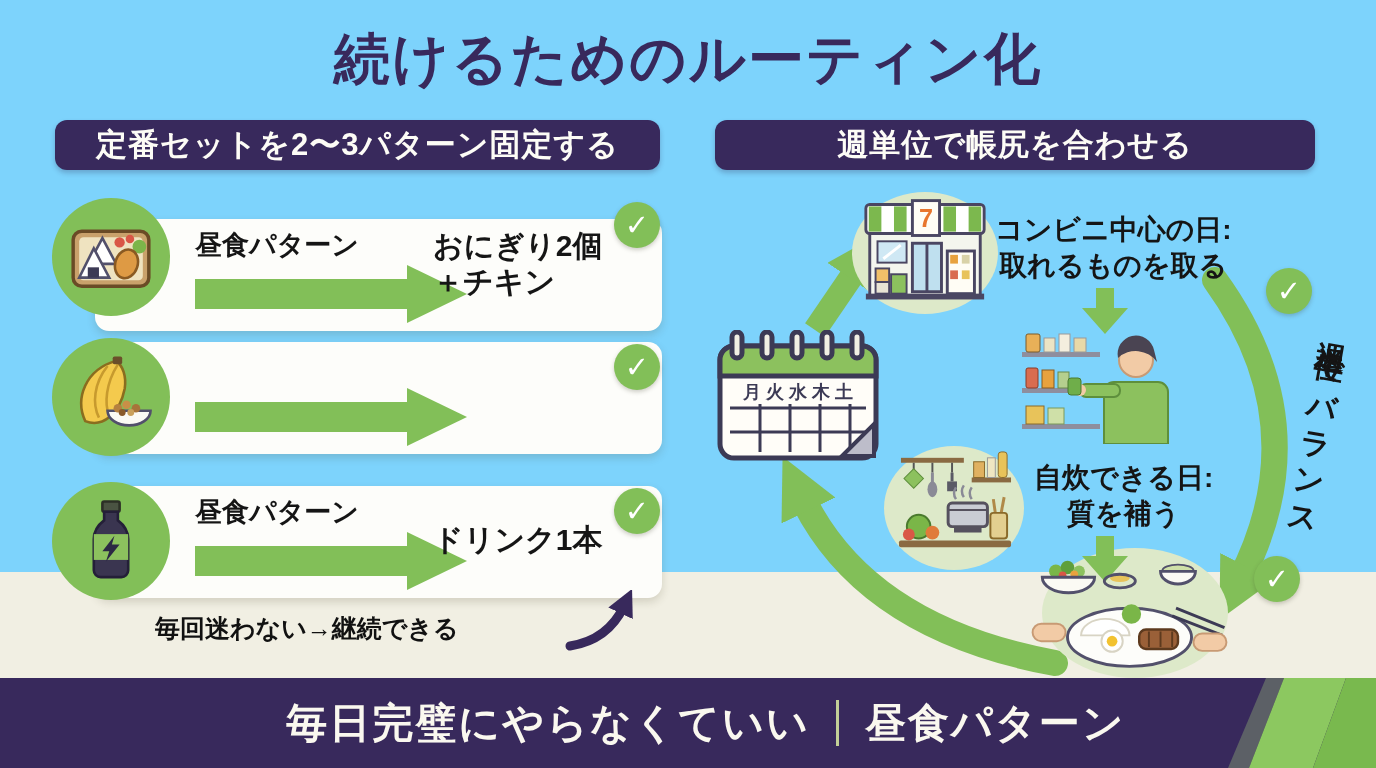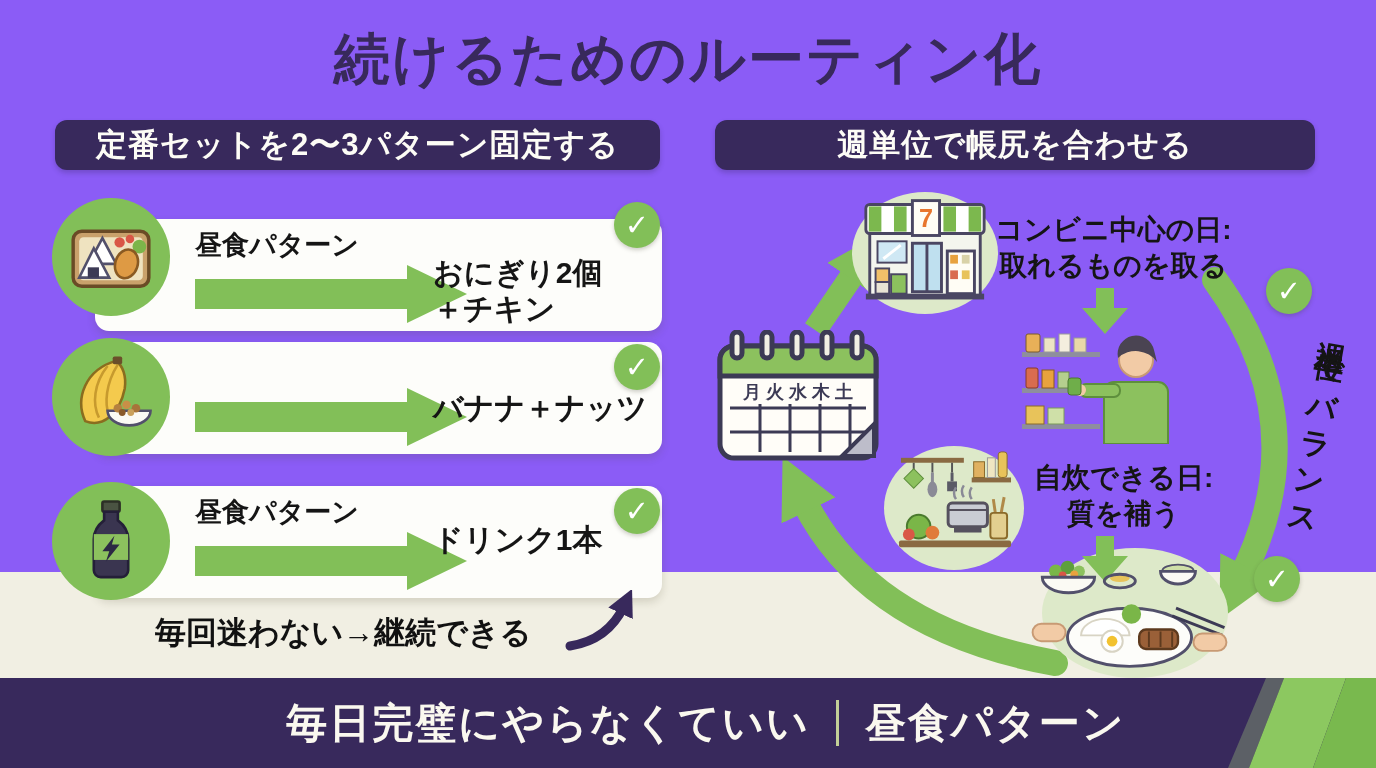--- a/index.html
+++ b/index.html
@@ -2,21 +2,21 @@
 <html><head>
 <meta charset="utf-8">
 <style>
   html,body{margin:0;padding:0;}
   body{
     width:1376px;height:768px;overflow:hidden;
     background:#f1efe3;
     font-family:"Liberation Sans","DejaVu Sans",sans-serif;
     -webkit-font-smoothing:antialiased;
   }
-  .stage{position:relative;width:1376px;height:572px;background:#8b5cf6;}
+  .stage{position:relative;width:1376px;height:572px;background:#7dd3fc;}
 
   .title{
     position:absolute;left:0;top:22px;width:100%;
     text-align:center;font-size:56px;font-weight:800;color:#38295c;letter-spacing:2px;
   }
 
   .hdr{
     position:absolute;top:120px;height:50px;background:#38295c;border-radius:12px;
     display:flex;align-items:center;justify-content:center;
     color:#fdfcf6;font-size:31px;font-weight:700;letter-spacing:1px;
@@ -38,21 +38,21 @@
     position:absolute;left:52px;width:118px;height:118px;border-radius:50%;
     background:#82bf58;display:flex;align-items:center;justify-content:center;
   }
 
   .check{
     position:absolute;width:46px;height:46px;border-radius:50%;
     background:#82bf58;color:#fff;display:flex;align-items:center;justify-content:center;
     font-size:29px;font-weight:900;box-shadow:0 2px 4px rgba(60,60,40,.25);
   }
 
-  .caption{position:absolute;left:155px;top:612px;font-size:31px;font-weight:800;color:#111;}
+  .caption{position:absolute;left:155px;top:612px;font-size:25px;font-weight:800;color:#111;}
   .cap-arrow{position:absolute;left:564px;top:590px;}
 
   .halo{position:absolute;background:#dde9c9;border-radius:50%;}
 
   .note{
     position:absolute;font-size:28px;font-weight:800;color:#151515;
     white-space:pre-line;line-height:1.3;text-align:center;
   }
   .note.store{left:995px;top:212px;}
   .note.cook{left:1034px;top:460px;}
@@ -86,21 +86,21 @@
   <div class="hdr left">定番セットを2〜3パターン固定する</div>
 
   <div class="card" style="top:200px;margin-top:19px;">
     <div class="label">昼食パターン</div>
     <div class="garrow">
       <svg width="272" height="58" viewBox="0 0 272 58">
           <rect x="0" y="14" width="212" height="30" fill="#82bf58"></rect>
           <polygon points="212,0 272,29 212,58" fill="#82bf58"></polygon>
         </svg>
     </div>
-    <div class="result" style="top:36px;">おにぎり2個
+    <div class="result" style="top:9px;">おにぎり2個
 ＋チキン</div>
   </div>
   <div class="icircle" style="top:198px;">
     <svg width="86" height="86" viewBox="0 0 100 100">
       <rect x="6" y="20" width="88" height="64" rx="10" fill="#c9a16b" stroke="#6a4b26" stroke-width="4"></rect>
       <rect x="13" y="27" width="74" height="50" rx="5" fill="#efe3c0"></rect>
       <polygon points="40,28 24,58 56,58" fill="#fff" stroke="#52506b" stroke-width="3"></polygon>
       <polygon points="30,40 13,74 48,74" fill="#fff" stroke="#52506b" stroke-width="3"></polygon>
       <rect x="23" y="62" width="13" height="12" fill="#3c3a55"></rect>
       <circle cx="60" cy="33" r="6" fill="#d95746"></circle>
@@ -113,21 +113,20 @@
       <span>✓</span>
     </div>
 
   <div class="card" style="top:342px;">
     <div class="garrow">
       <svg width="272" height="58" viewBox="0 0 272 58">
           <rect x="0" y="14" width="212" height="30" fill="#82bf58"></rect>
           <polygon points="212,0 272,29 212,58" fill="#82bf58"></polygon>
         </svg>
     </div>
-    <div class="result" style="top:48px;">バナナ＋ナッツ</div>
   </div>
   <div class="icircle" style="top:338px;">
     <svg width="86" height="86" viewBox="0 0 100 100">
       <path d="M56,8 C20,18 8,52 20,78 C40,86 60,70 66,40 C68,26 64,14 56,8 Z" fill="#f4ca4d" stroke="#8a6d1f" stroke-width="3"></path>
       <path d="M46,14 C30,34 28,58 36,74" stroke="#c79a2e" fill="none" stroke-width="3"></path>
       <path d="M58,12 C44,34 42,58 48,72" stroke="#c79a2e" fill="none" stroke-width="3"></path>
       <rect x="52" y="3" width="11" height="9" rx="2" fill="#6b4f2a"></rect>
       <path d="M46,66 a25,17 0 0 0 50,0 z" fill="#fbfaf4" stroke="#52506b" stroke-width="3"></path>
       <circle cx="58" cy="63" r="5" fill="#b5803f"></circle>
       <circle cx="68" cy="59" r="5" fill="#c98f47"></circle>

